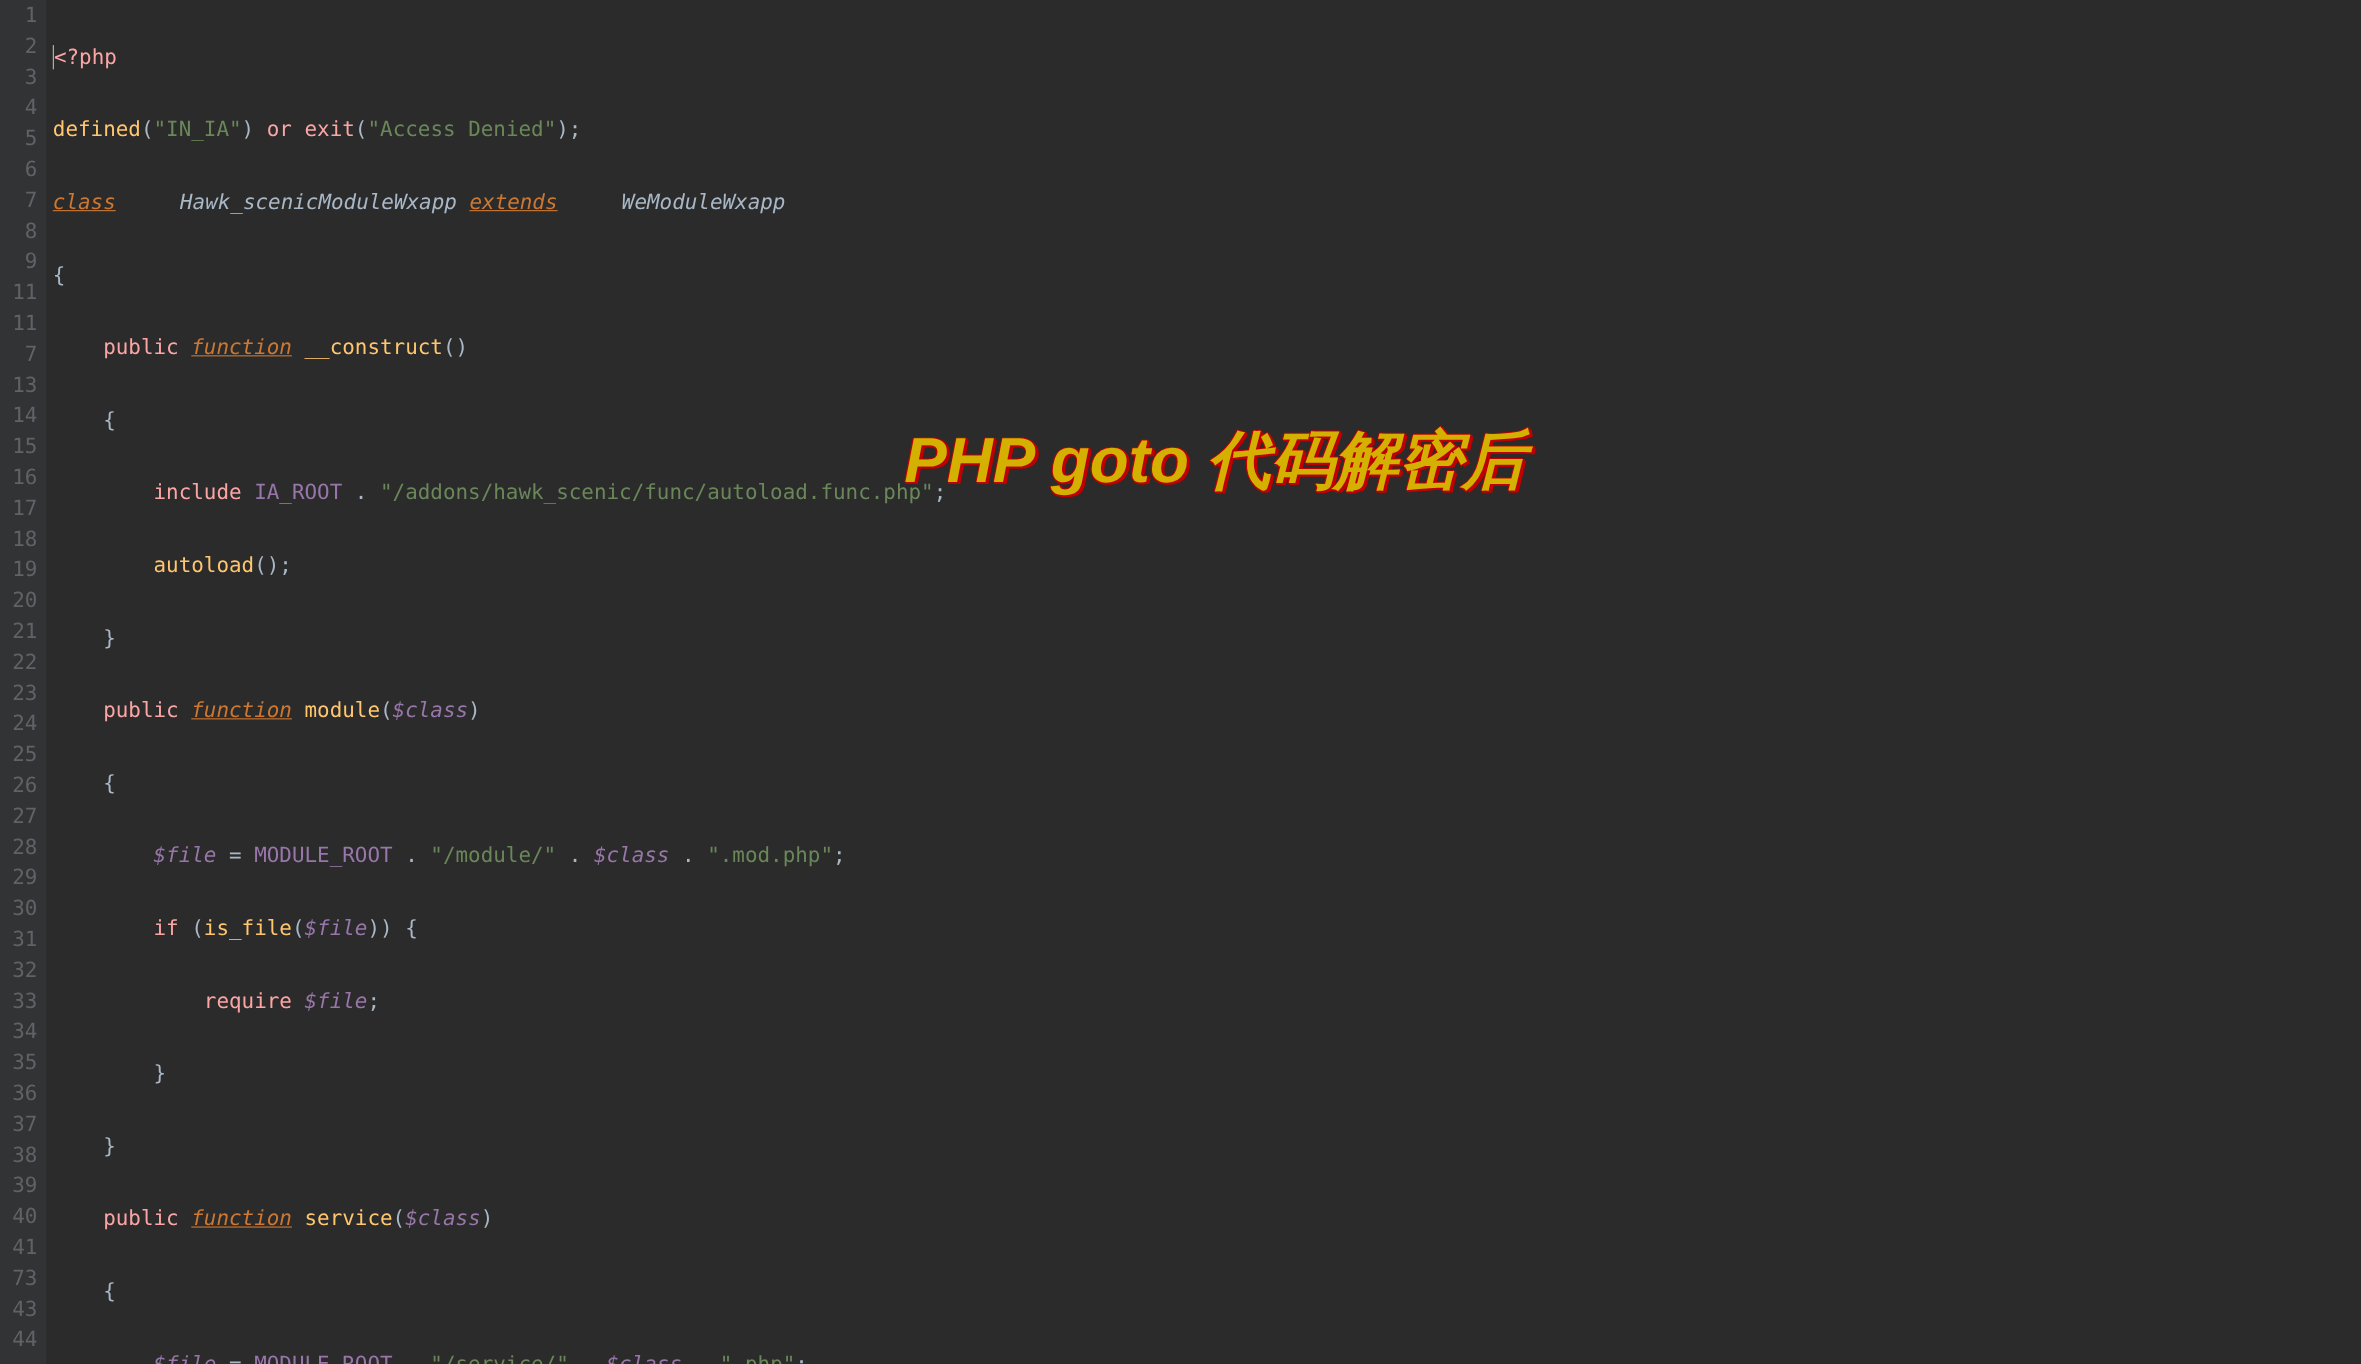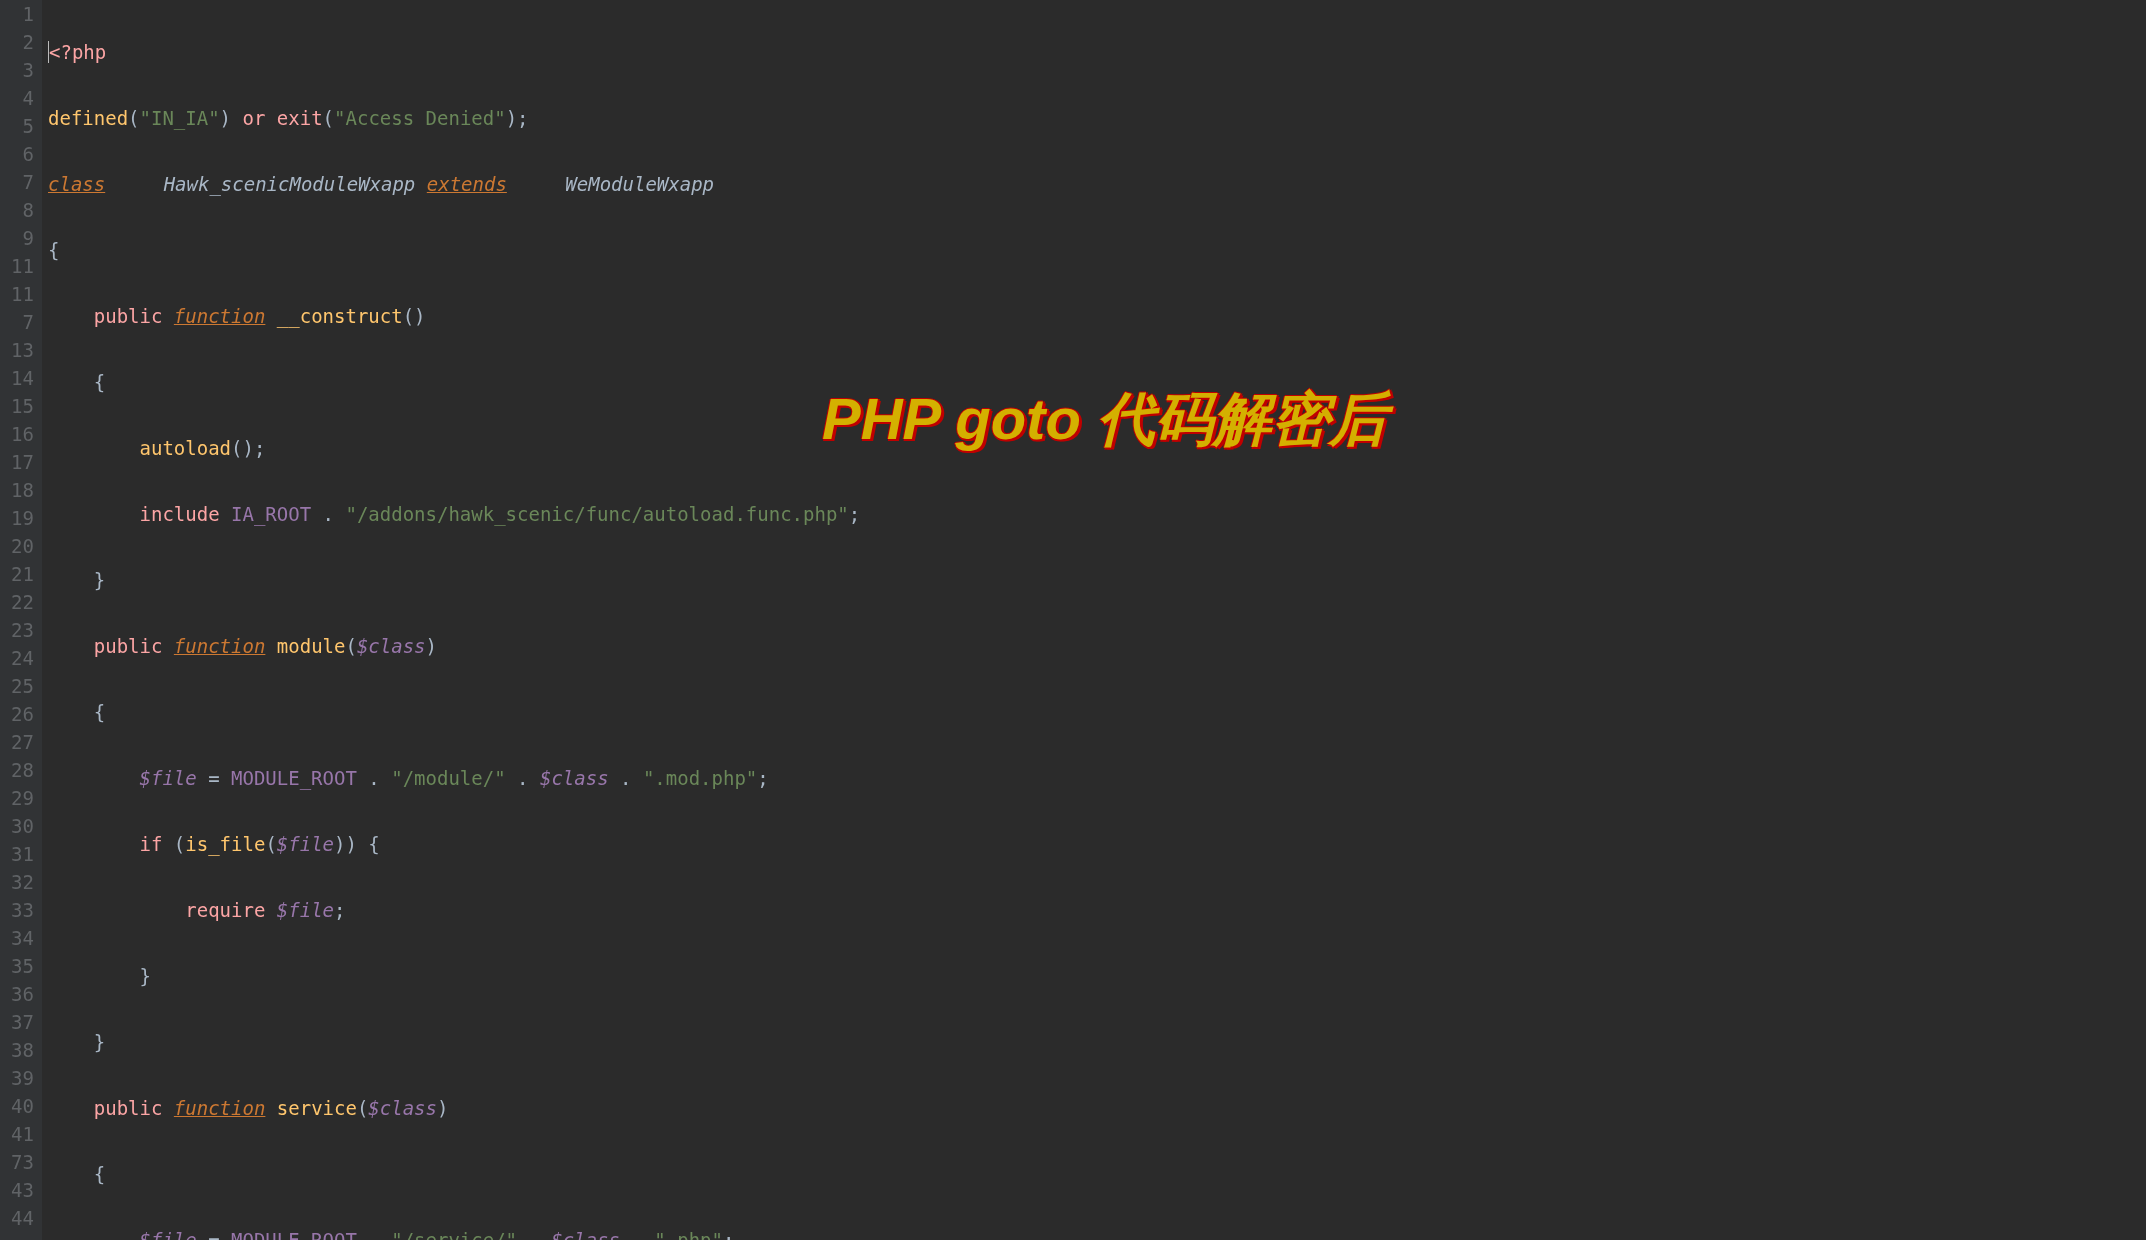--- a/index.html
+++ b/index.html
@@ -117,22 +117,22 @@
     <div>44</div>
   </div>
 
   <div class="code">
     <div class="line"><span class="curs"></span><span class="kw">&lt;?php</span></div>
     <div class="line"><span class="fn">defined</span>(<span class="str">"IN_IA"</span>) <span class="kw">or</span> <span class="kw">exit</span>(<span class="str">"Access Denied"</span>);</div>
     <div class="line"><span class="kw2">class</span> <span class="type">Hawk_scenicModuleWxapp</span> <span class="kw2">extends</span> <span class="type">WeModuleWxapp</span></div>
     <div class="line"><span>{</span></div>
     <div class="line">    <span class="kw">public</span> <span class="kw2">function</span> <span class="fn">__construct</span>()</div>
     <div class="line">    <span>{</span></div>
+    <div class="line">        <span class="kw">include</span> <span class="const">IA_ROOT</span> . <span class="str">"/addons/hawk_scenic/func/autoload.func.php"</span>;</div>
     <div class="line">        <span class="call">autoload</span>();</div>
-    <div class="line">        <span class="kw">include</span> <span class="const">IA_ROOT</span> . <span class="str">"/addons/hawk_scenic/func/autoload.func.php"</span>;</div>
     <div class="line">    <span>}</span></div>
     <div class="line">    <span class="kw">public</span> <span class="kw2">function</span> <span class="fn">module</span>(<span class="var">$class</span>)</div>
     <div class="line">    <span>{</span></div>
     <div class="line">        <span class="var">$file</span> = <span class="const">MODULE_ROOT</span> . <span class="str">"/module/"</span> . <span class="var">$class</span> . <span class="str">".mod.php"</span>;</div>
     <div class="line">        <span class="kw">if</span> (<span class="call">is_file</span>(<span class="var">$file</span>)) {</div>
     <div class="line">            <span class="kw">require</span> <span class="var">$file</span>;</div>
     <div class="line">        <span>}</span></div>
     <div class="line">    <span>}</span></div>
     <div class="line">    <span class="kw">public</span> <span class="kw2">function</span> <span class="fn">service</span>(<span class="var">$class</span>)</div>
     <div class="line">    <span>{</span></div>

